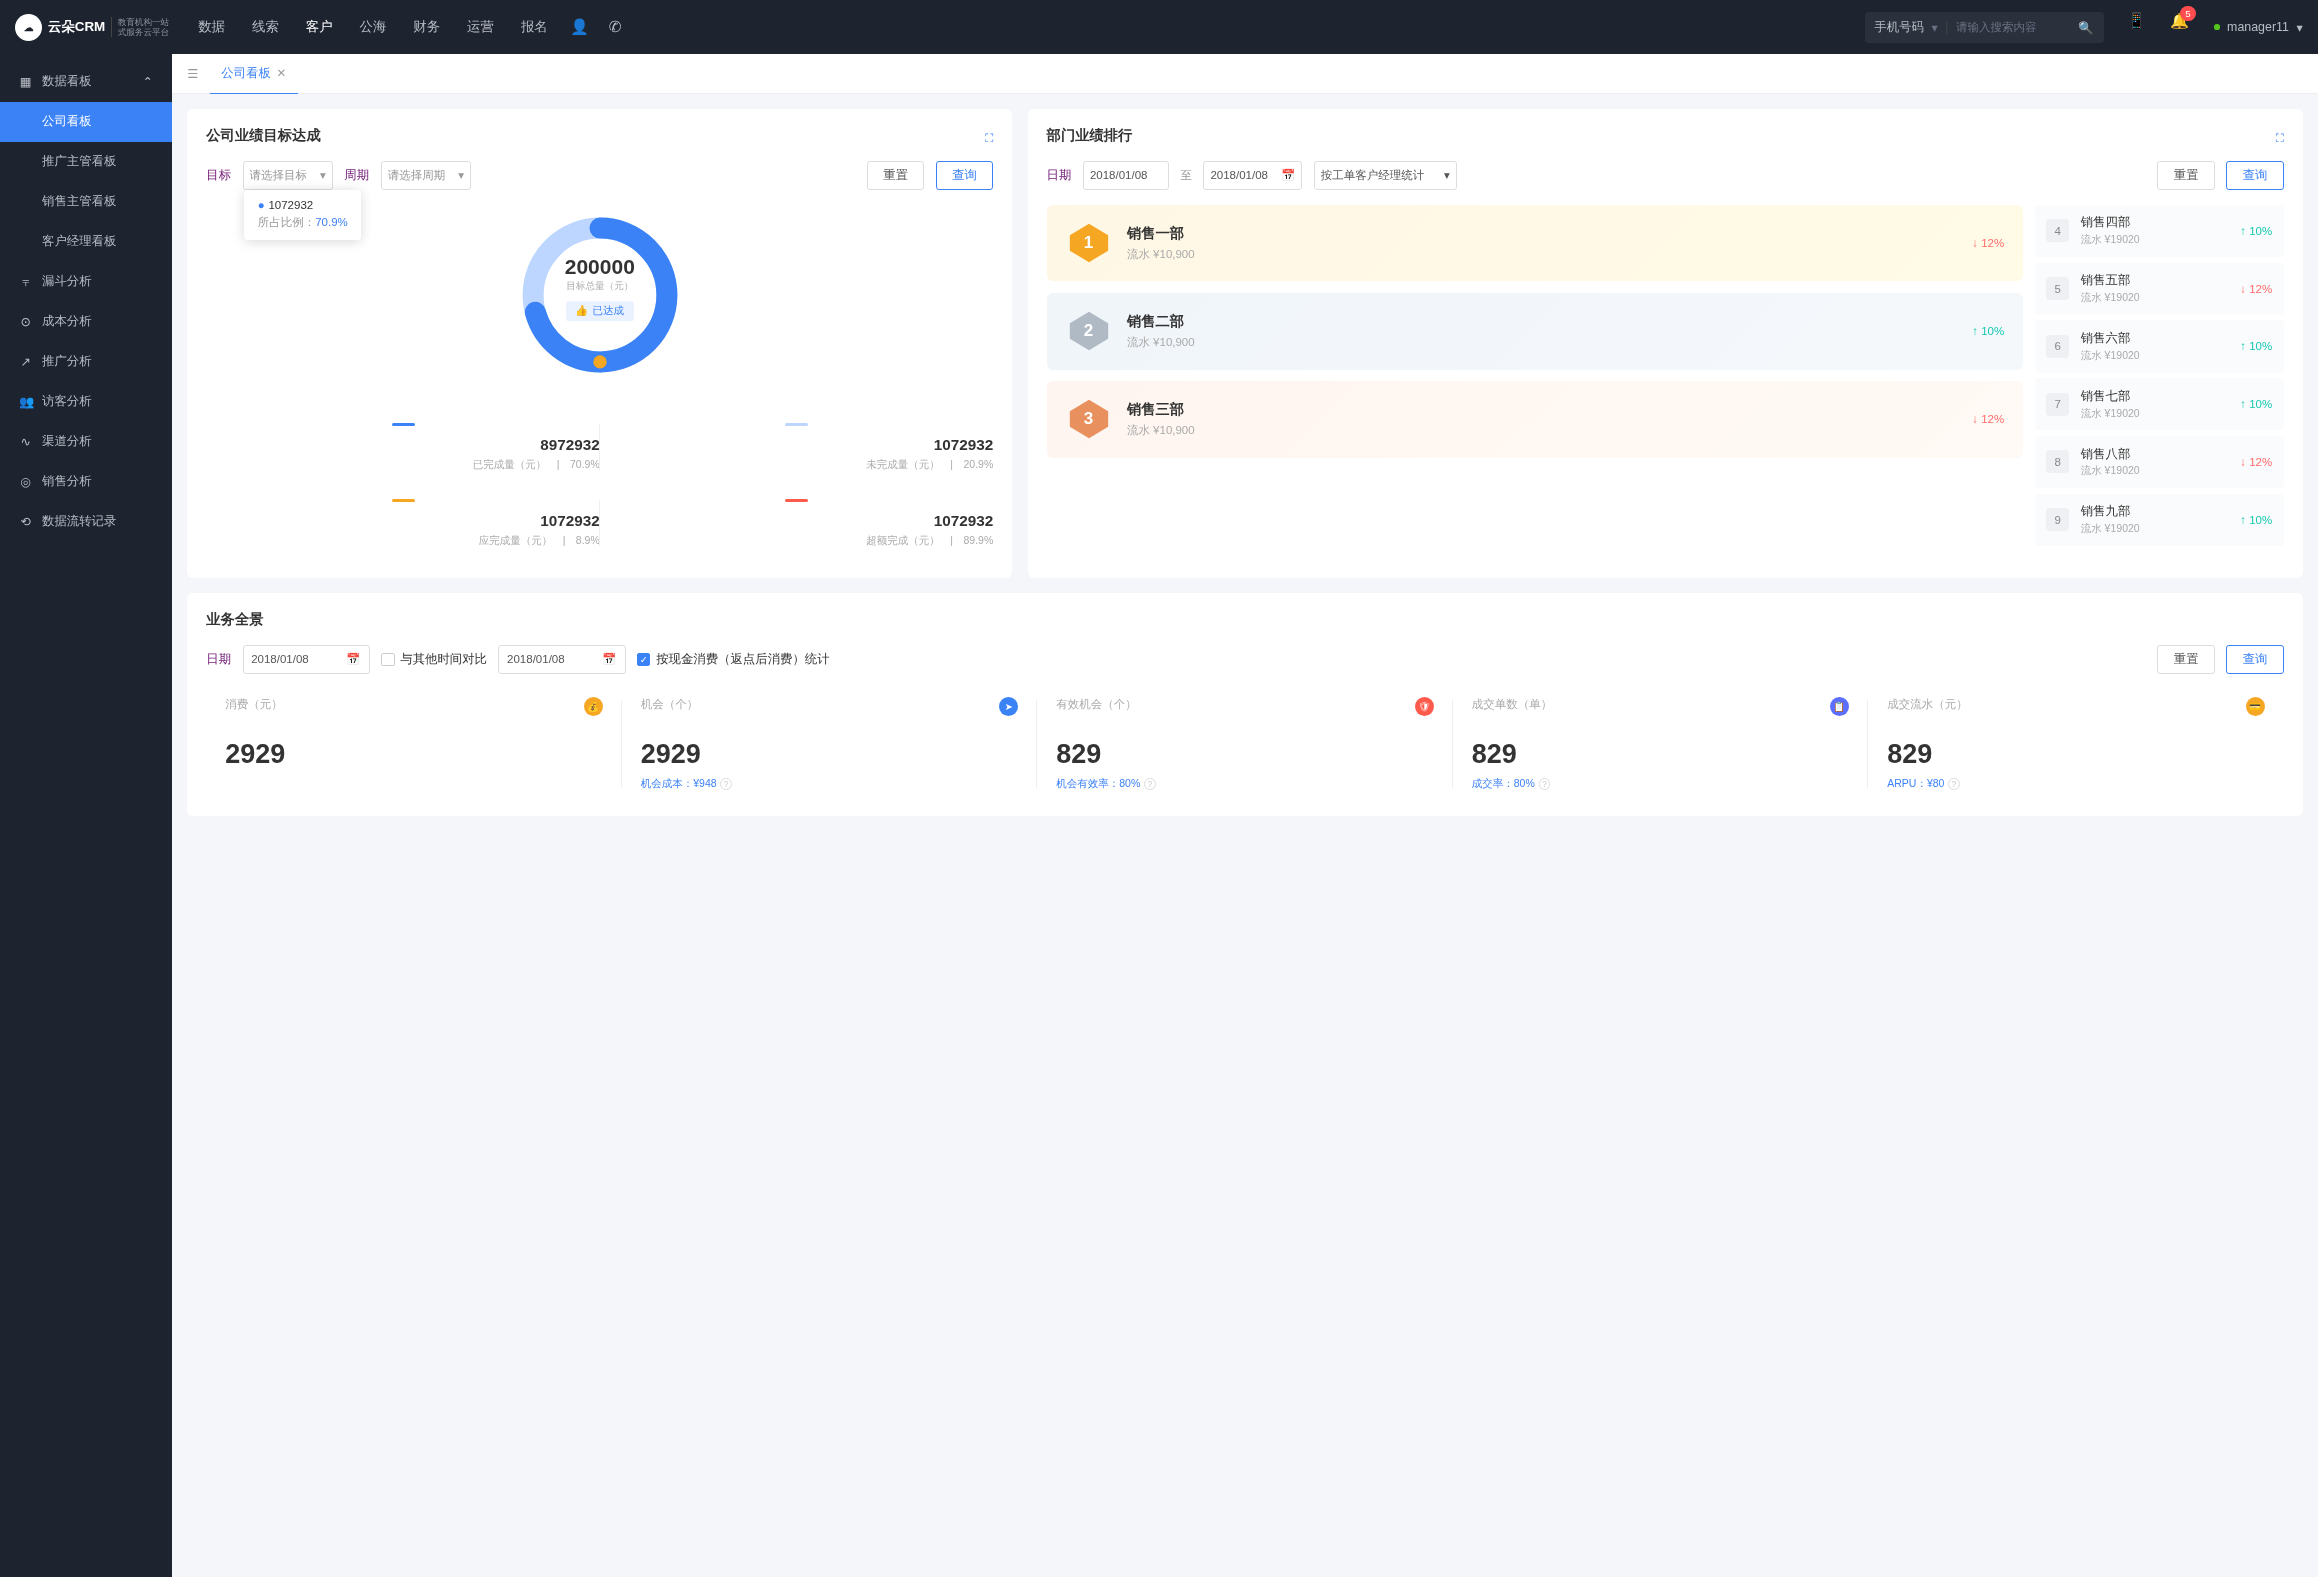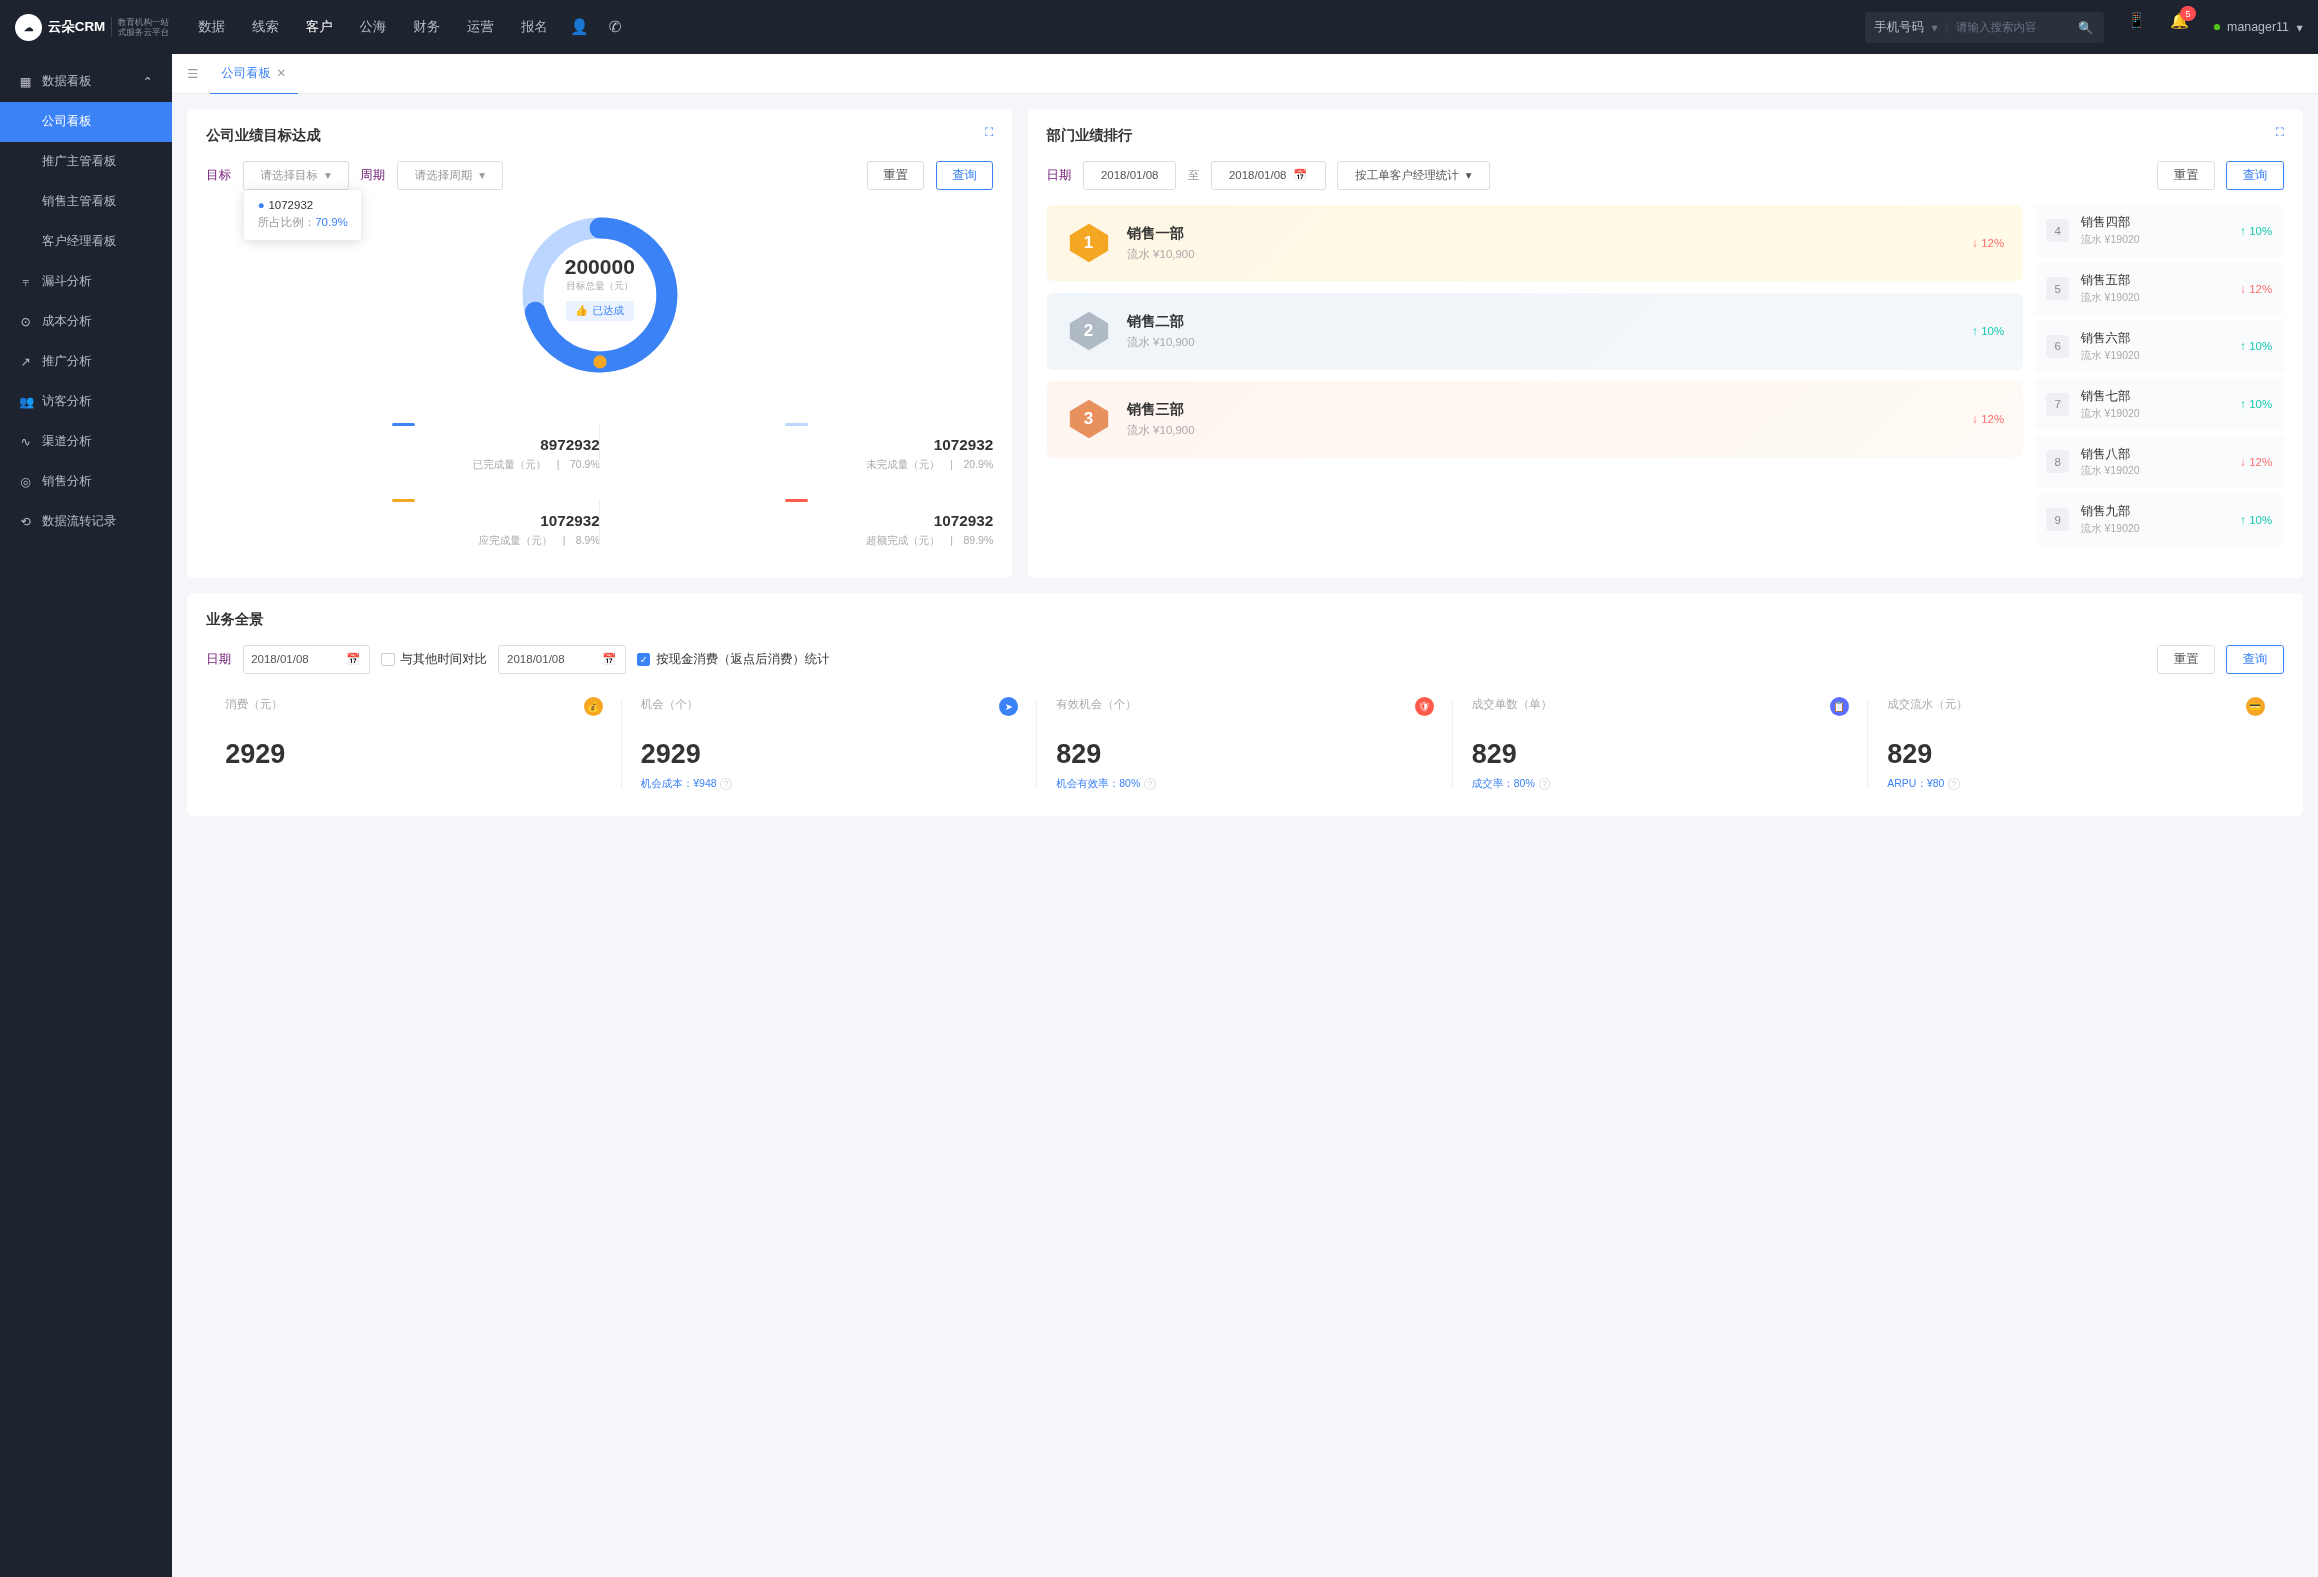--- a/index.html
+++ b/index.html
@@ -28,26 +28,26 @@
 .side-sub{padding:11.5px 19px 11.5px 42px;font-size:12.4px;cursor:pointer}
 .side-sub.active{background:#3b82f6;color:#fff}
 .main{flex:1;overflow:auto}
 .tabs{background:#fff;height:40px;display:flex;align-items:center;padding:0 11.5px;gap:7.6px;border-bottom:1px solid #eee}
 .collapse-icon{color:#999;cursor:pointer;padding:3.8px}
 .tab{padding:0 11.5px;height:40px;display:flex;align-items:center;gap:5.7px;font-size:12.4px;color:#3b82f6;border-bottom:1.9px solid #3b82f6;cursor:pointer}
 .tab-close{color:#999;font-size:11.5px}
 .content{padding:15.3px;display:flex;flex-direction:column;gap:15.3px}
 .row{display:flex;gap:15.3px}
 .card{background:#fff;border-radius:5.7px;padding:17px 19px;flex:1}
-.card-head{display:flex;justify-content:space-between;align-items:flex-start;margin-bottom:15.3px}
+.card-head{display:flex;justify-content:space-between;align-items:flex-end;margin-bottom:15.3px}
 .card-title{font-size:14.3px;font-weight:600;color:#333}
 .expand-icon{color:#3b82f6;cursor:pointer;font-size:11.5px}
 .filters{display:flex;align-items:center;gap:11.5px;flex-wrap:wrap}
 .filter-label{font-size:12.4px;color:#701a75}
-.select{border:1px solid #ddd;border-radius:2.9px;height:29px;padding:0 17px;font-size:11.5px;color:#999;background:#fff;display:flex;align-items:center;gap:7px;cursor:pointer;min-width:86px;justify-content:space-between}
+.select{border:1px solid #ddd;border-radius:2.9px;height:29px;padding:0 6px;font-size:11.5px;color:#999;background:#fff;display:flex;align-items:center;gap:13px;cursor:pointer;min-width:86px;justify-content:space-between}
 .btn{border:1px solid #ddd;background:#fff;height:29px;padding:0 15.3px;border-radius:2.9px;font-size:12.4px;cursor:pointer;color:#555}
 .btn-primary{border-color:#3b82f6;color:#3b82f6}
 .donut-area{position:relative;display:flex;flex-direction:column;align-items:center;padding:19px 0}
 .tooltip{position:absolute;left:38px;top:0;background:#fff;box-shadow:0 1.9px 11.5px rgba(0,0,0,.15);border-radius:3.8px;padding:9.6px 13.4px;font-size:11.5px}
 .tooltip-dot{color:#3b82f6;margin-right:3.8px}
 .tooltip-row{color:#999;margin-top:3.8px}
 .tooltip-val{color:#3b82f6}
 .donut-center{position:absolute;top:50%;left:50%;transform:translate(-50%,-60%);text-align:center}
 .donut-val{font-size:21px;font-weight:700;color:#333}
 .donut-label{font-size:9.6px;color:#aaa;margin-top:1.9px}

